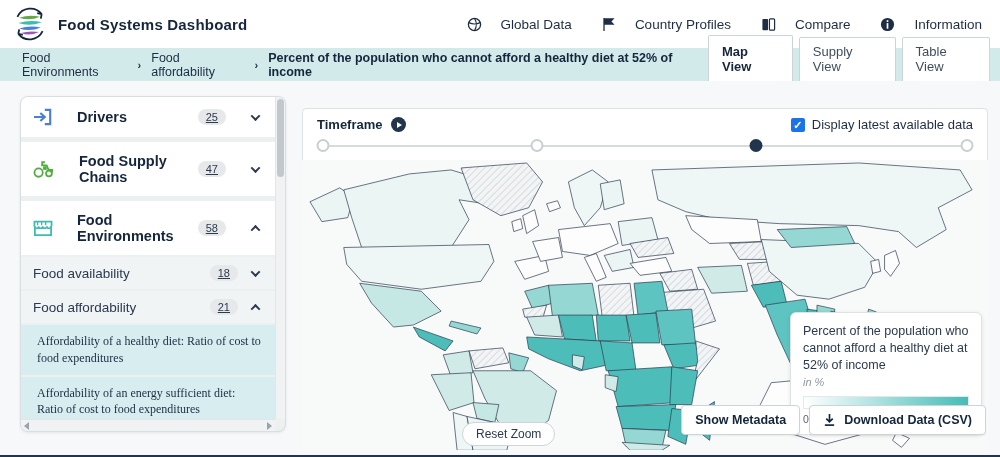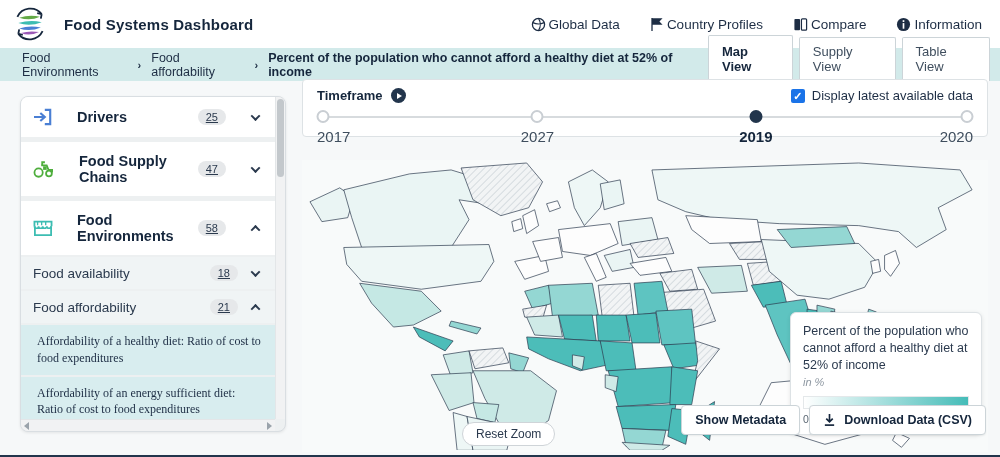--- a/index.html
+++ b/index.html
@@ -2,25 +2,25 @@
 <html><head>
 <meta charset="utf-8">
 <style>
   * { margin:0; padding:0; box-sizing:border-box; }
   html,body { background:#e9ecee; }
   body { font-family:"Liberation Sans", sans-serif; color:#1d2d44; }
   .page { position:relative; width:1000px; height:457px; background:#f6f8f9; overflow:hidden; margin:0 auto; }
 
   
   .header { position:absolute; top:0; left:0; right:0; height:48px; background:#ffffff; display:flex; align-items:center; padding:0 18px 0 12px; }
-  .logo-wrap { display:flex; align-items:center; gap:16px; }
+  .logo-wrap { display:flex; align-items:center; gap:10px; }
   .logo { width:36px; height:36px; }
   .app-title { font-size:15px; font-weight:bold; color:#15263c; letter-spacing:.2px; }
   .topnav { margin-left:auto; display:flex; align-items:center; gap:30px; }
-  .nav-item { display:flex; align-items:flex-start; gap:3px; font-size:13.5px; color:#1d2d44; cursor:pointer; }
+  .nav-item { display:flex; align-items:flex-start; gap:19px; font-size:13.5px; color:#1d2d44; cursor:pointer; }
   .nav-item svg { display:block; }
 
   
   .crumb-bar { position:absolute; top:48px; left:0; right:0; height:33px; background:#d2eaea; display:flex; align-items:center; padding:0 10px 0 22px; }
   .crumbs { display:flex; align-items:center; gap:10px; font-size:12.5px; }
   .crumb { color:#1d2d44; cursor:pointer; }
   .crumb-sep { font-weight:bold; font-size:11px; color:#1d2d44; }
   .crumb-current { font-weight:bold; color:#15263c; }
   .view-tabs { margin-left:auto; display:flex; align-items:flex-end; gap:6px; height:100%; padding-bottom:0; }
   .vtab { background:#ffffff; border:1px solid #ccd4d8; border-bottom:none; font-size:13px; color:#3f4e5e; padding:6px 13px 7px; cursor:pointer; border-radius:2px 2px 0 0; }
@@ -43,21 +43,21 @@
   .sub-label { font-size:13.5px; color:#2b3a4e; flex:1; }
   .indicator-row { background:#d8edef; padding:8px 14px 8px 16px; margin-top:2px; font-size:12px; line-height:1.4; color:#1d2d44; cursor:pointer;font-family:Liberation Serif, serif; }
   .sb-vscroll { position:absolute; right:0; top:0; bottom:12px; width:10px; background:#f1f2f3; border-left:1px solid #e3e6e8; }
   .sb-vthumb { position:absolute; top:2px; left:1px; width:7px; height:78px; background:#c3c8cc; border-radius:4px; }
   .sb-hscroll { position:absolute; left:0; right:10px; bottom:0; height:12px; background:#f1f2f3; border-top:1px solid #e3e6e8; display:flex; align-items:center; justify-content:space-between; padding:0 3px; }
   .tri { width:0; height:0; border-top:4px solid transparent; border-bottom:4px solid transparent; }
   .tri.left { border-right:5px solid #9aa3ab; }
   .tri.right { border-left:5px solid #9aa3ab; }
 
   
-  .timeframe-panel { position:absolute; left:302px; top:79px; width:686px; height:58px; background:#ffffff; border:1px solid #dde2e5; border-radius:4px; padding:8px 14px 0; }
+  .timeframe-panel { position:absolute; left:302px; top:108px; width:686px; height:58px; background:#ffffff; border:1px solid #dde2e5; border-radius:4px; padding:8px 14px 0; }
   .tf-toprow { display:flex; align-items:center; }
   .tf-label { font-size:13px; font-weight:bold; color:#15263c; margin-right:8px; }
   .play-btn { width:15px; height:15px; border-radius:50%; background:#22354c; position:relative; cursor:pointer; }
   .play-btn::after { content:""; position:absolute; left:6px; top:4.5px; border-top:3px solid transparent; border-bottom:3px solid transparent; border-left:5px solid #ffffff; }
   .tf-check { margin-left:auto; display:flex; align-items:center; gap:7px; cursor:pointer; }
   .checkbox { width:14px; height:14px; background:#1a73e8; border-radius:2px; color:#fff; font-size:11px; line-height:14px; text-align:center; font-weight:bold; }
   .tf-check-label { font-size:13px; color:#1d2d44; }
   .slider-zone { position:relative; height:16px; margin-top:6px; }
   .slider-track { position:absolute; left:6px; right:6px; top:7px; height:2px; background:#d7dbde; }
   .knob { position:absolute; top:1px; width:13px; height:13px; border-radius:50%; background:#ffffff; border:2px solid #c9ced3; transform:translateX(-50%); cursor:pointer; }

